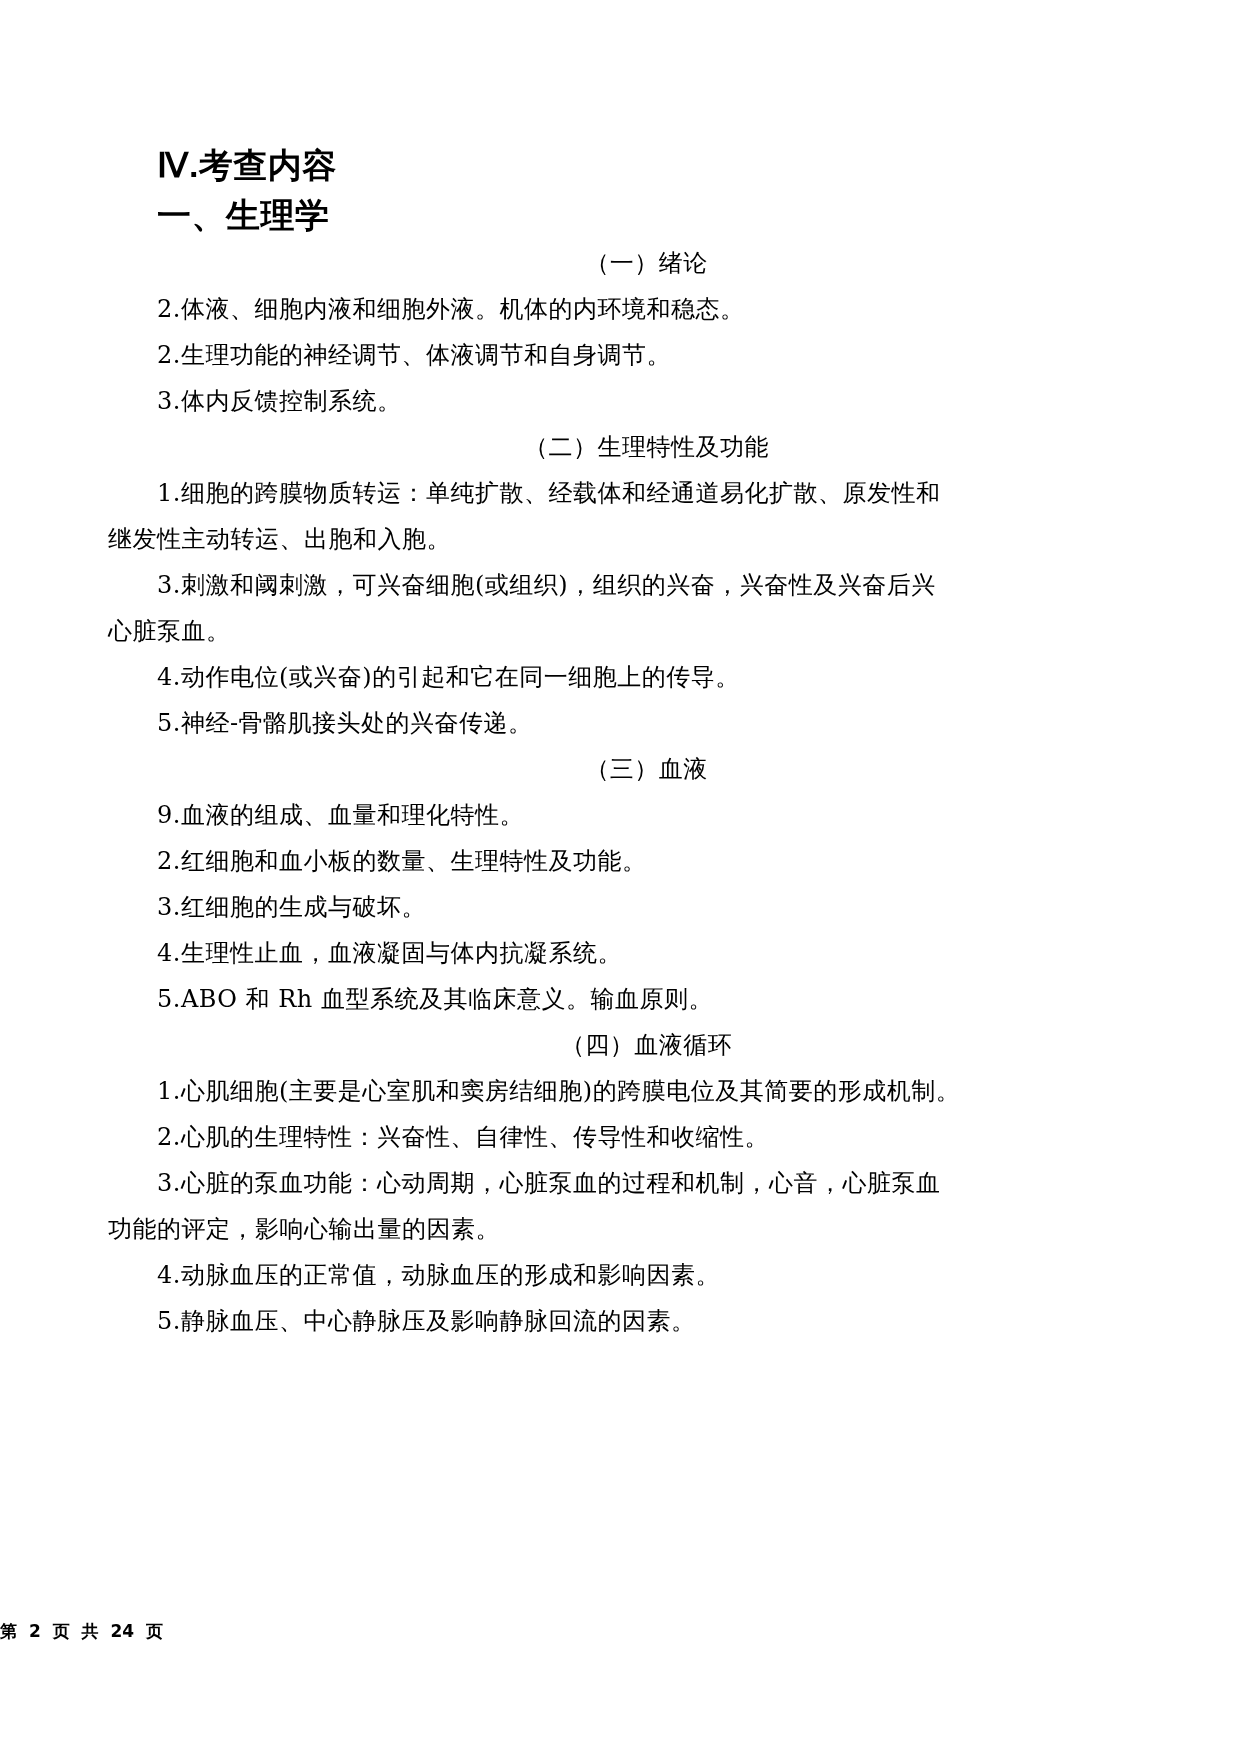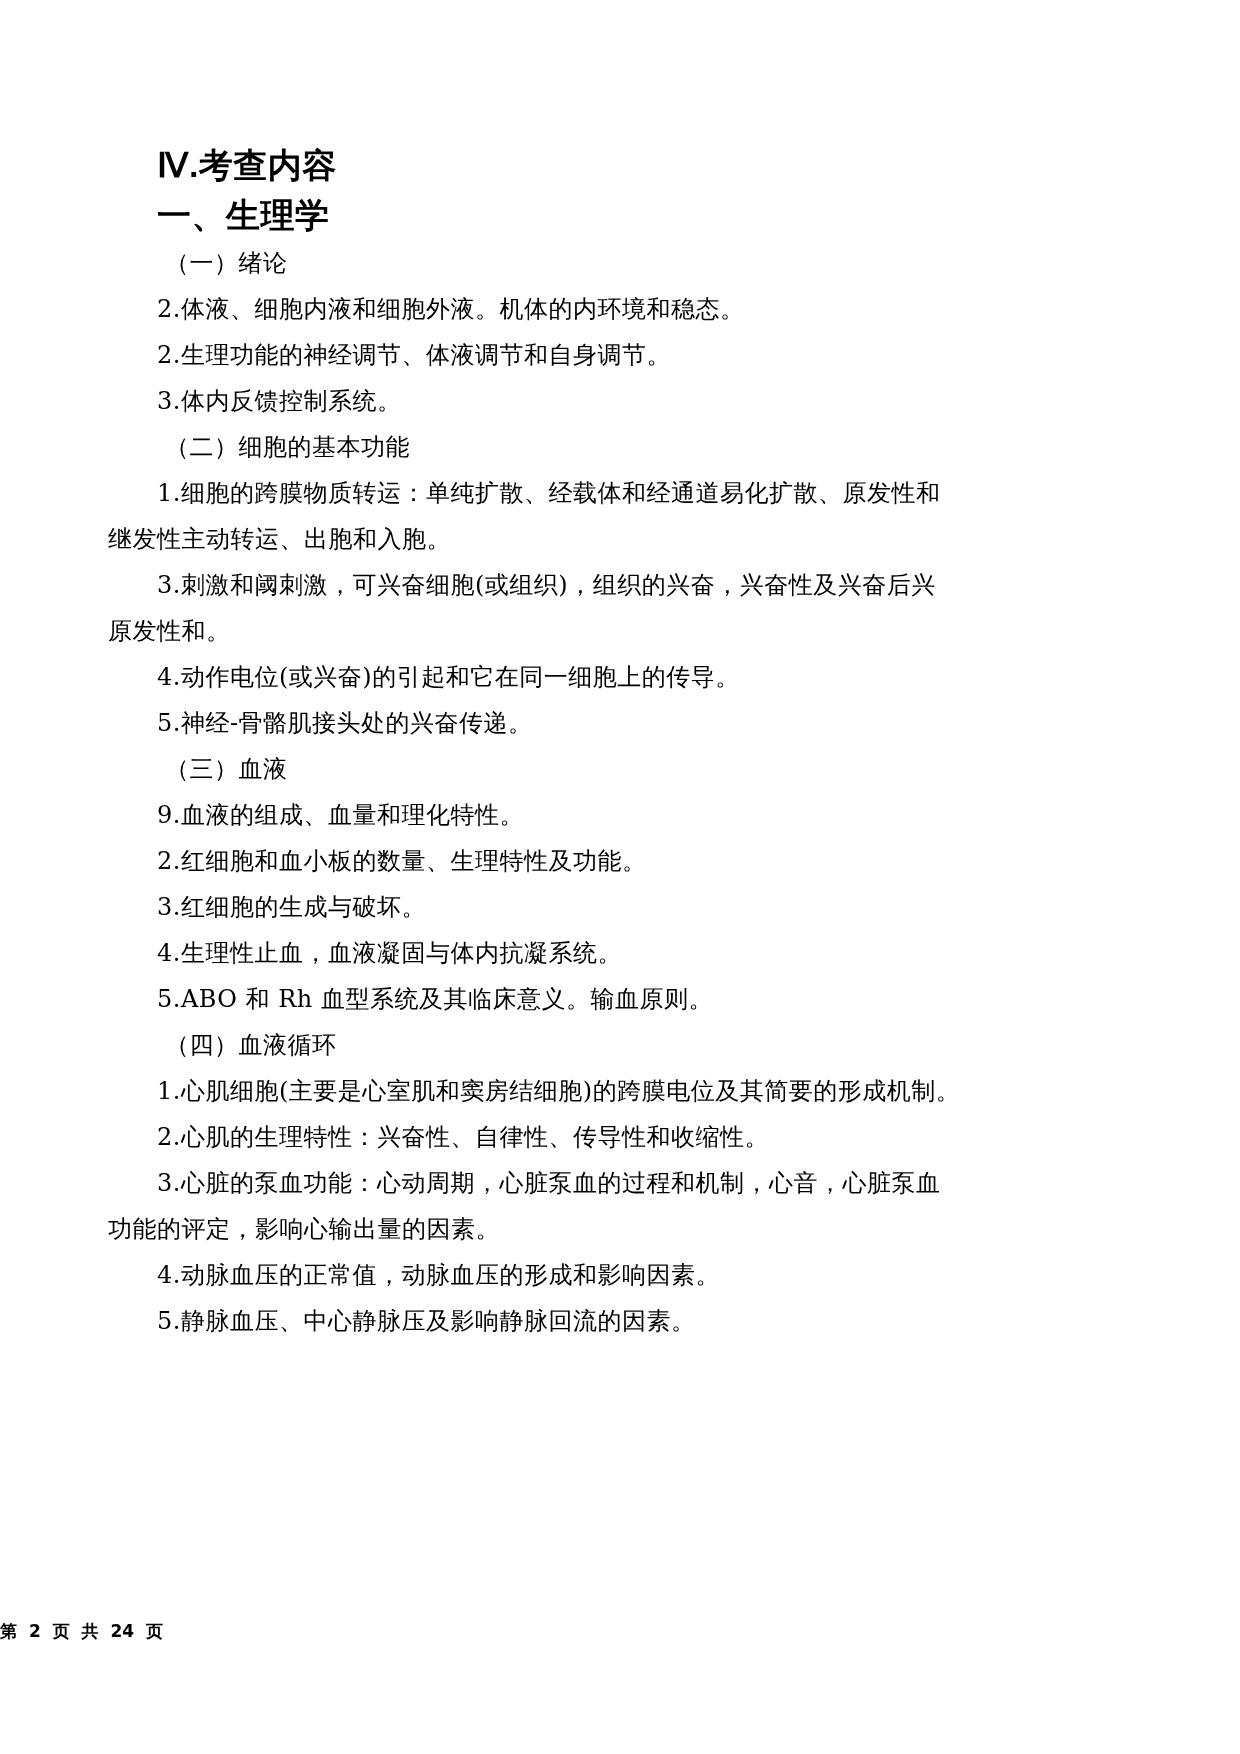--- a/index.html
+++ b/index.html
@@ -1,43 +1,43 @@
 <!DOCTYPE html>
 <html><head>
 <meta charset="utf-8">
 <style>
   html, body { margin: 0; padding: 0; background: #ffffff; }
   body { width: 1240px; height: 1754px; position: relative; overflow: hidden;
          font-family: "DejaVu Serif", "Liberation Serif", serif; color: #000; }
   .page { position: absolute; left: 108px; top: 140px; width: 1020px; }
   .line { font-size: 24px; line-height: 46px; height: 46px; white-space: nowrap; letter-spacing: 0.5px; }
   .h1 { font-family: Liberation Sans, sans-serif; font-weight: bold; font-size: 34px; padding-left: 49px; height: 50px; line-height: 50px; }
-  .sub { padding-left: 57px; }
+  .sub { padding-left: 57px; text-align: center; }
   .item { padding-left: 49px; }
   .cont { padding-left: 0; }
   .footer { position: absolute; top: 1620px; left: 0; width: 1240px; text-align: left;
             font-family: "DejaVu Sans", "Liberation Sans", sans-serif; font-weight: bold; font-size: 17px; word-spacing: 6px; }
 </style>
 </head>
 <body>
 
 <div class="page">
   <div class="line h1">Ⅳ.考查内容</div>
   <div class="line h1">一、生理学</div>
 
   <div class="line sub">（一）绪论</div>
   <div class="line item">2.体液、细胞内液和细胞外液。机体的内环境和稳态。</div>
   <div class="line item">2.生理功能的神经调节、体液调节和自身调节。</div>
   <div class="line item">3.体内反馈控制系统。</div>
 
-  <div class="line sub">（二）细胞的基本功能</div>
+  <div class="line sub">（二）生理特性及功能</div>
   <div class="line item">1.细胞的跨膜物质转运：单纯扩散、经载体和经通道易化扩散、原发性和</div>
   <div class="line cont">继发性主动转运、出胞和入胞。</div>
   <div class="line item">3.刺激和阈刺激，可兴奋细胞(或组织)，组织的兴奋，兴奋性及兴奋后兴</div>
-  <div class="line cont">原发性和。</div>
+  <div class="line cont">心脏泵血。</div>
   <div class="line item">4.动作电位(或兴奋)的引起和它在同一细胞上的传导。</div>
   <div class="line item">5.神经-骨骼肌接头处的兴奋传递。</div>
 
   <div class="line sub">（三）血液</div>
   <div class="line item">9.血液的组成、血量和理化特性。</div>
   <div class="line item">2.红细胞和血小板的数量、生理特性及功能。</div>
   <div class="line item">3.红细胞的生成与破坏。</div>
   <div class="line item">4.生理性止血，血液凝固与体内抗凝系统。</div>
   <div class="line item">5.ABO 和 Rh 血型系统及其临床意义。输血原则。</div>
 

